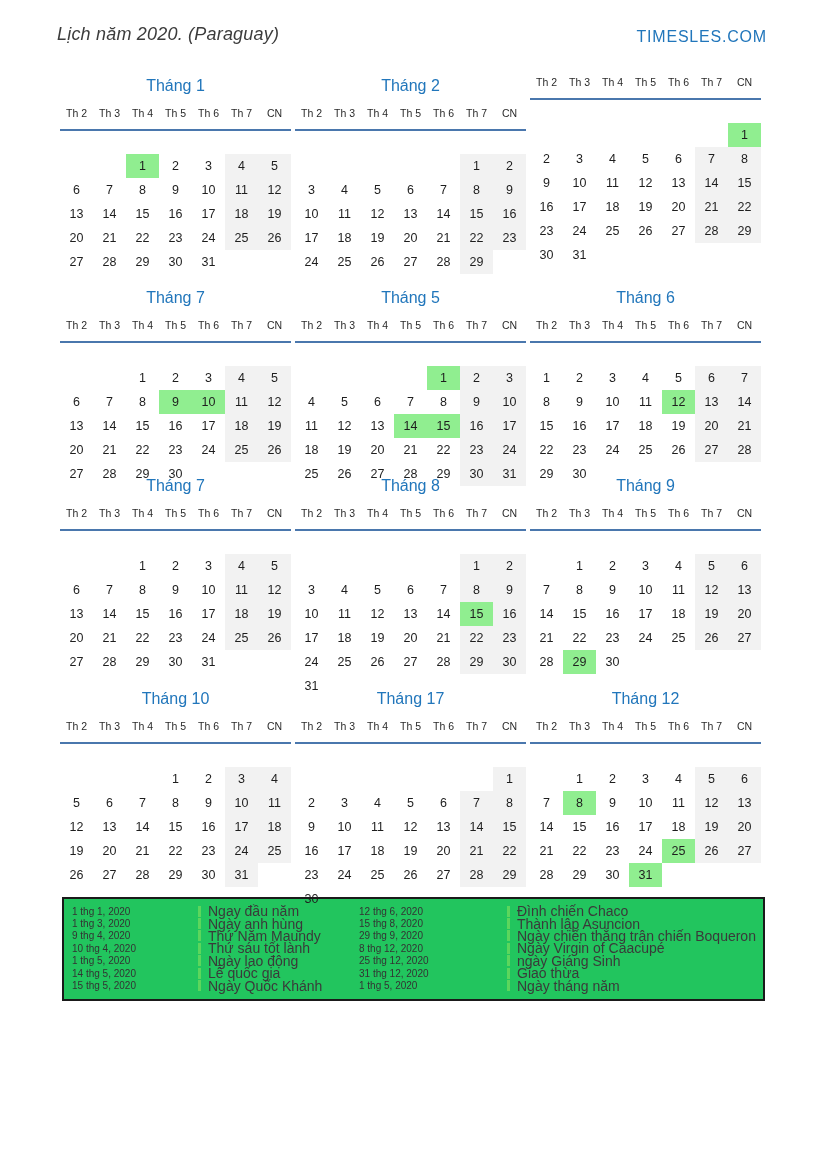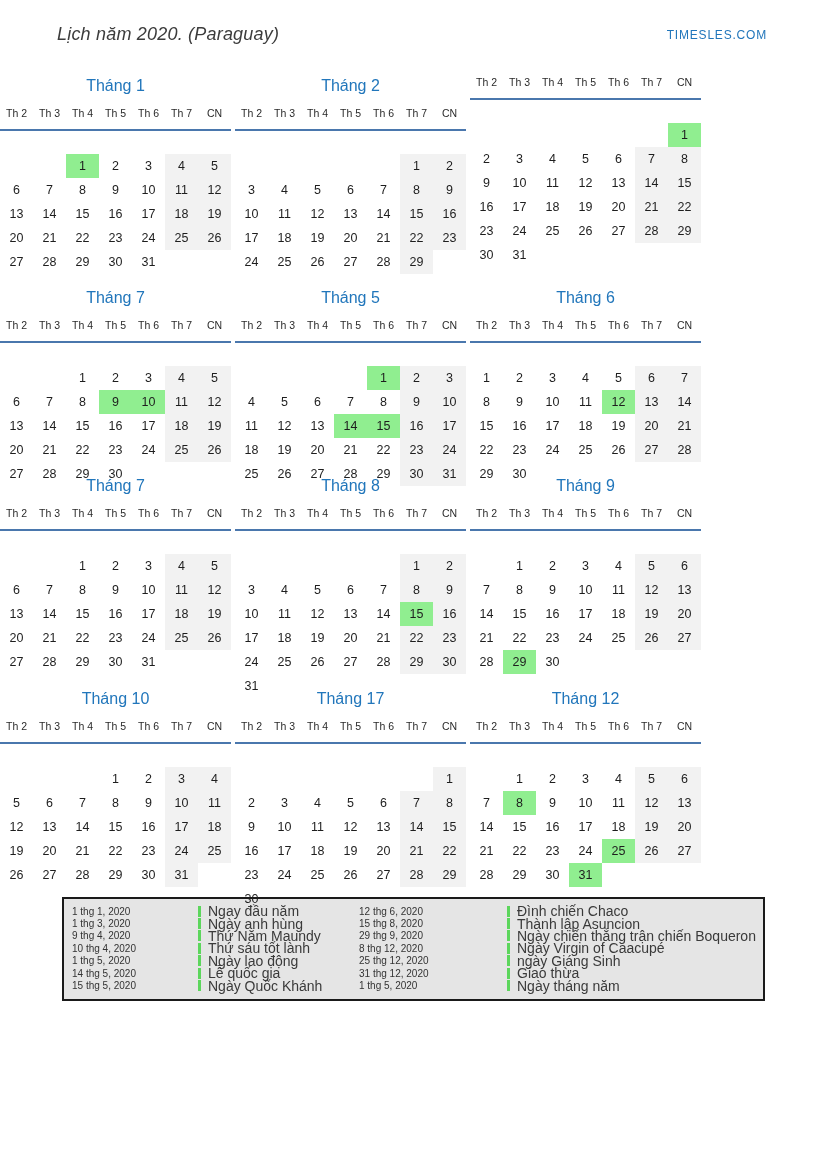--- a/index.html
+++ b/index.html
@@ -7,25 +7,25 @@
     width:827px;height:1169px;position:relative;overflow:hidden;
     font-family:"Liberation Sans","DejaVu Sans",sans-serif;
     color:#222;
   }
   .page-header{
     height:75px;box-sizing:border-box;padding:24px 60px 0 57px;
     display:flex;justify-content:space-between;align-items:flex-start;
   }
   .page-title{font-size:18px;color:#3c3c3c;letter-spacing:0.2px;font-style:italic;}
   .site-link{
-    font-size:12px;color:var(--blue);letter-spacing:0.8px;
+    font-size:16px;color:var(--blue);letter-spacing:0.8px;
     text-decoration:none;margin-top:4px;
   }
   .months-grid{
-    width:707px;
+    margin-left:60px;width:707px;
     display:grid;
     grid-template-columns:repeat(3,233px);
     grid-template-rows:212px 188px 213px 192px;
     column-gap:2px;
   }
   .month{width:231px;}
   .month-title{
     text-align:center;font-size:16px;color:var(--blue);
     margin:0 0 9px 0;line-height:22px;
   }
@@ -43,21 +43,21 @@
     margin-top:-1px;
     height:2px;margin-bottom:3px;
   }
   .cell{
     text-align:center;line-height:24px;font-size:12.5px;color:#1e1e1e;
   }
   .cell.weekend{background:var(--weekend);}
   .cell.holiday{background:var(--green);}
   .legend-box{
     margin:17px 0 0 62px;width:703px;box-sizing:border-box;
-    border:2px solid #1a1a1a;background:#e5e5e5;
+    border:2px solid #1a1a1a;background:#22c55e;
     padding:6px 8px 7px 8px;
     display:grid;grid-template-columns:287px 1fr;
   }
   .legend-col{display:flex;flex-direction:column;}
   .li{display:flex;align-items:center;height:12.4px;}
   .ld{width:126px;font-size:10px;color:#333;flex:0 0 auto;}
   .legend-col.col2 .ld{width:148px;}
   .bar{
     width:3px;height:11px;background:var(--bargreen);
     margin-right:7px;flex:0 0 auto;

